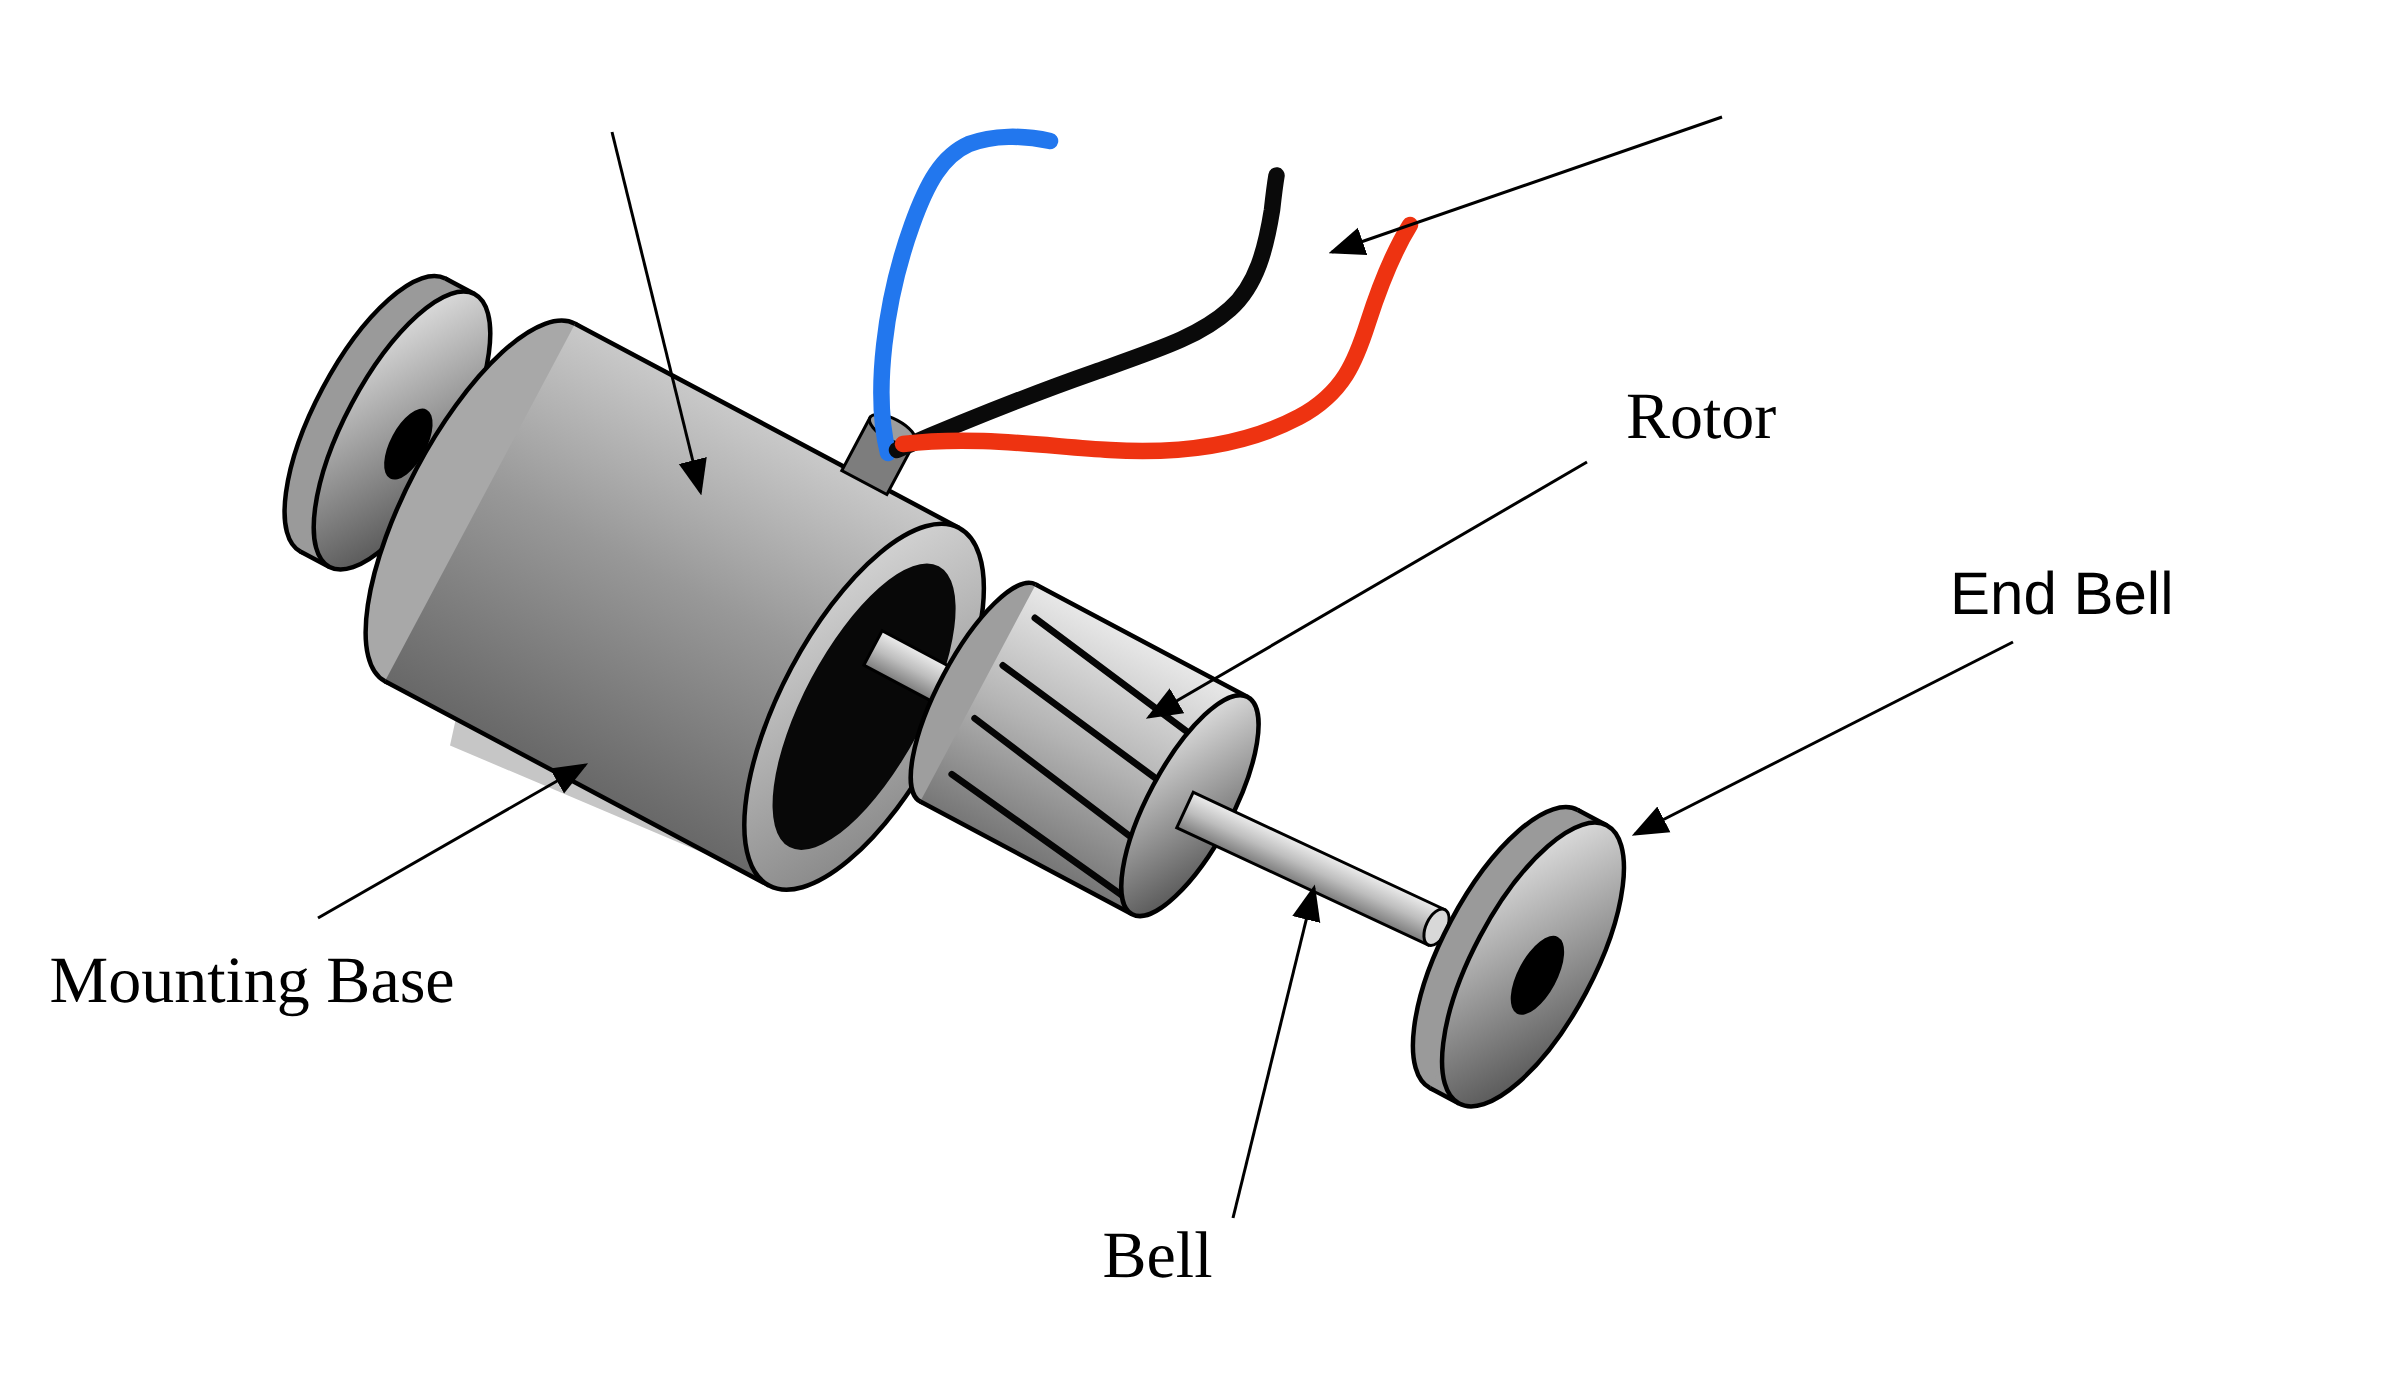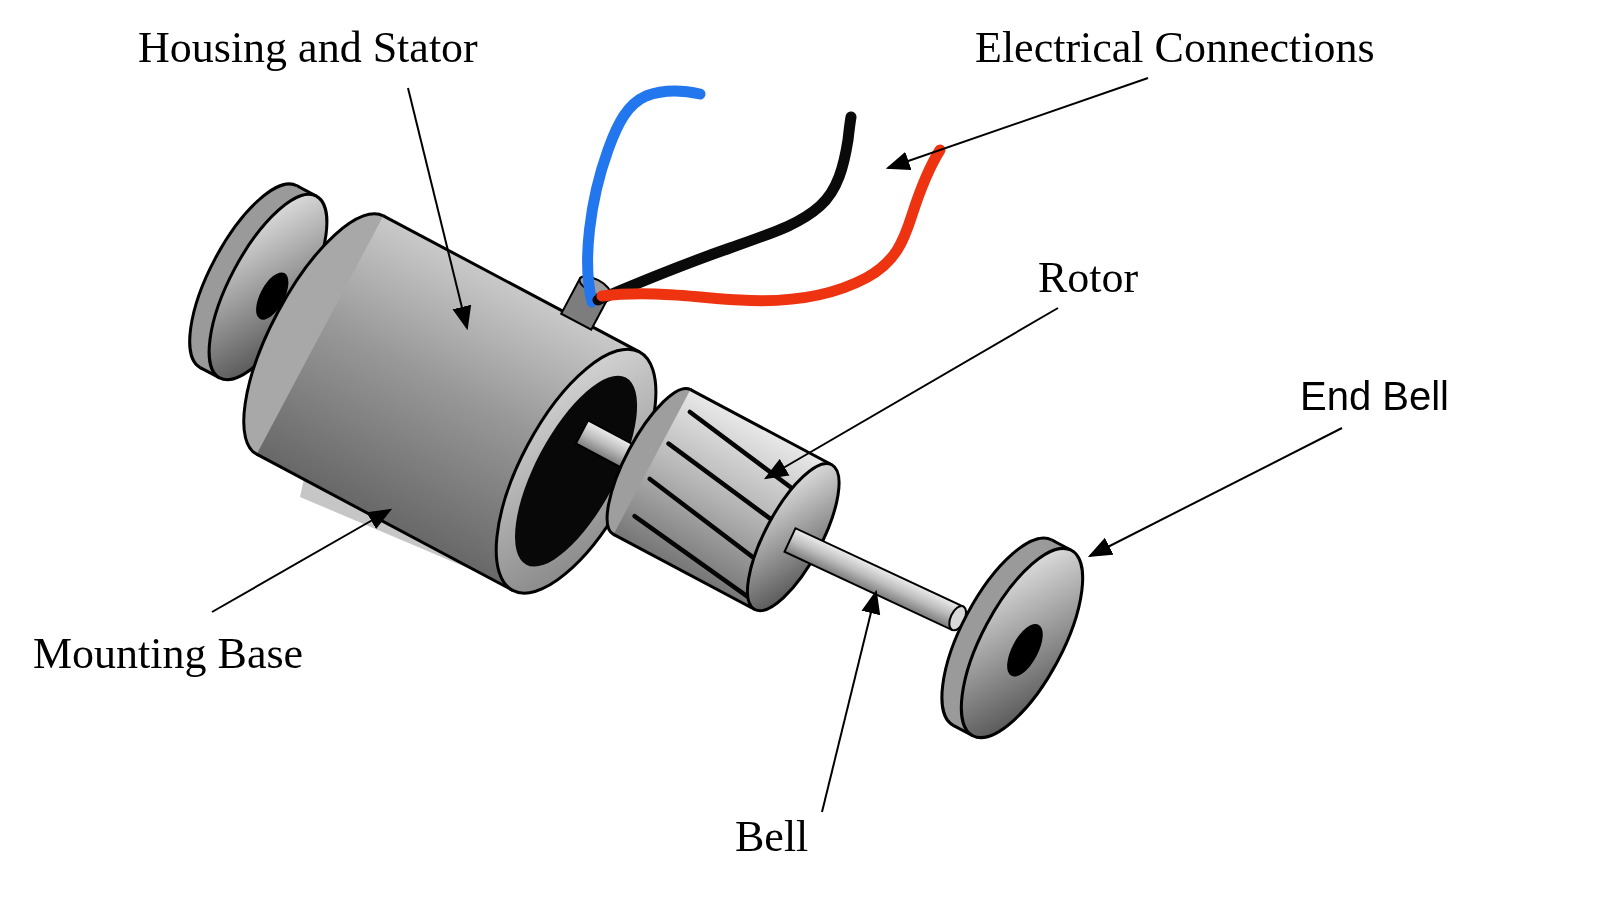--- a/index.html
+++ b/index.html
@@ -115,20 +115,18 @@
     <g stroke="#000" stroke-width="2">
       <line x1="408" y1="88" x2="467" y2="328" marker-end="url(#arrow)"></line>
       <line x1="1148" y1="78" x2="888" y2="168" marker-end="url(#arrow)"></line>
       <line x1="1058" y1="308" x2="766" y2="478" marker-end="url(#arrow)"></line>
       <line x1="1342" y1="428" x2="1090" y2="556" marker-end="url(#arrow)"></line>
       <line x1="212" y1="612" x2="390" y2="510" marker-end="url(#arrow)"></line>
       <line x1="822" y1="812" x2="876" y2="592" marker-end="url(#arrow)"></line>
     </g>
   </svg>
 
-  <div class="label" style="left:138px; top:24px;">Housing and Stator</div>
-  <div class="label" style="left:975px; top:24px;">Electrical Connections</div>
-  <div class="label" style="left:1038px; top:254px;">Rotor</div>
+  <div class="label" style="left:1084px; top:254px;">Rotor</div>
   <div class="label sans" style="left:1300px; top:374px;">End Bell</div>
   <div class="label" style="left:33px;  top:630px;">Mounting Base</div>
   <div class="label" style="left:735px; top:813px;">Bell</div>
 
 </div>
 
 </body></html>

